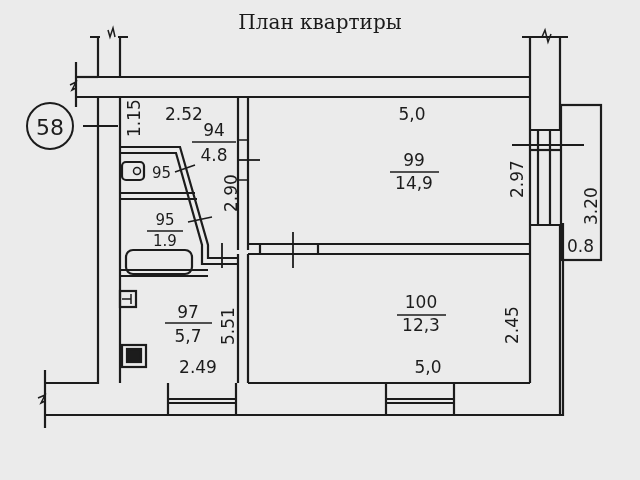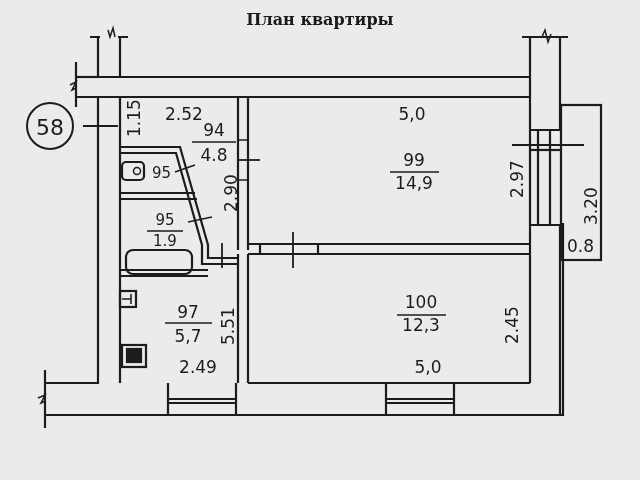--- a/index.html
+++ b/index.html
@@ -5,21 +5,21 @@
   html, body { margin:0; padding:0; }
   body {
     width:640px; height:480px; overflow:hidden;
     background:#ebebeb;
     font-family: "DejaVu Sans", sans-serif;
     position:relative;
   }
   #plan { position:absolute; left:0; top:0; }
   .title {
     position:absolute; left:0; width:640px; top:10px; text-align:center;
-    font-family: "DejaVu Serif", serif; font-weight:bold; font-size:16px; color:#1a1a1a;
+    font-family: "DejaVu Serif", serif; font-weight:normal; font-size:20px; color:#1a1a1a;
   }
   svg text { font-family: "DejaVu Sans", sans-serif; fill:#1c1c1c; }
 </style>
 </head>
 <body>
 
 <div class="title">План квартиры</div>
 
 <svg id="plan" width="640" height="480" viewBox="0 0 640 480" stroke="#1c1c1c" fill="none" stroke-width="2.2">
 

